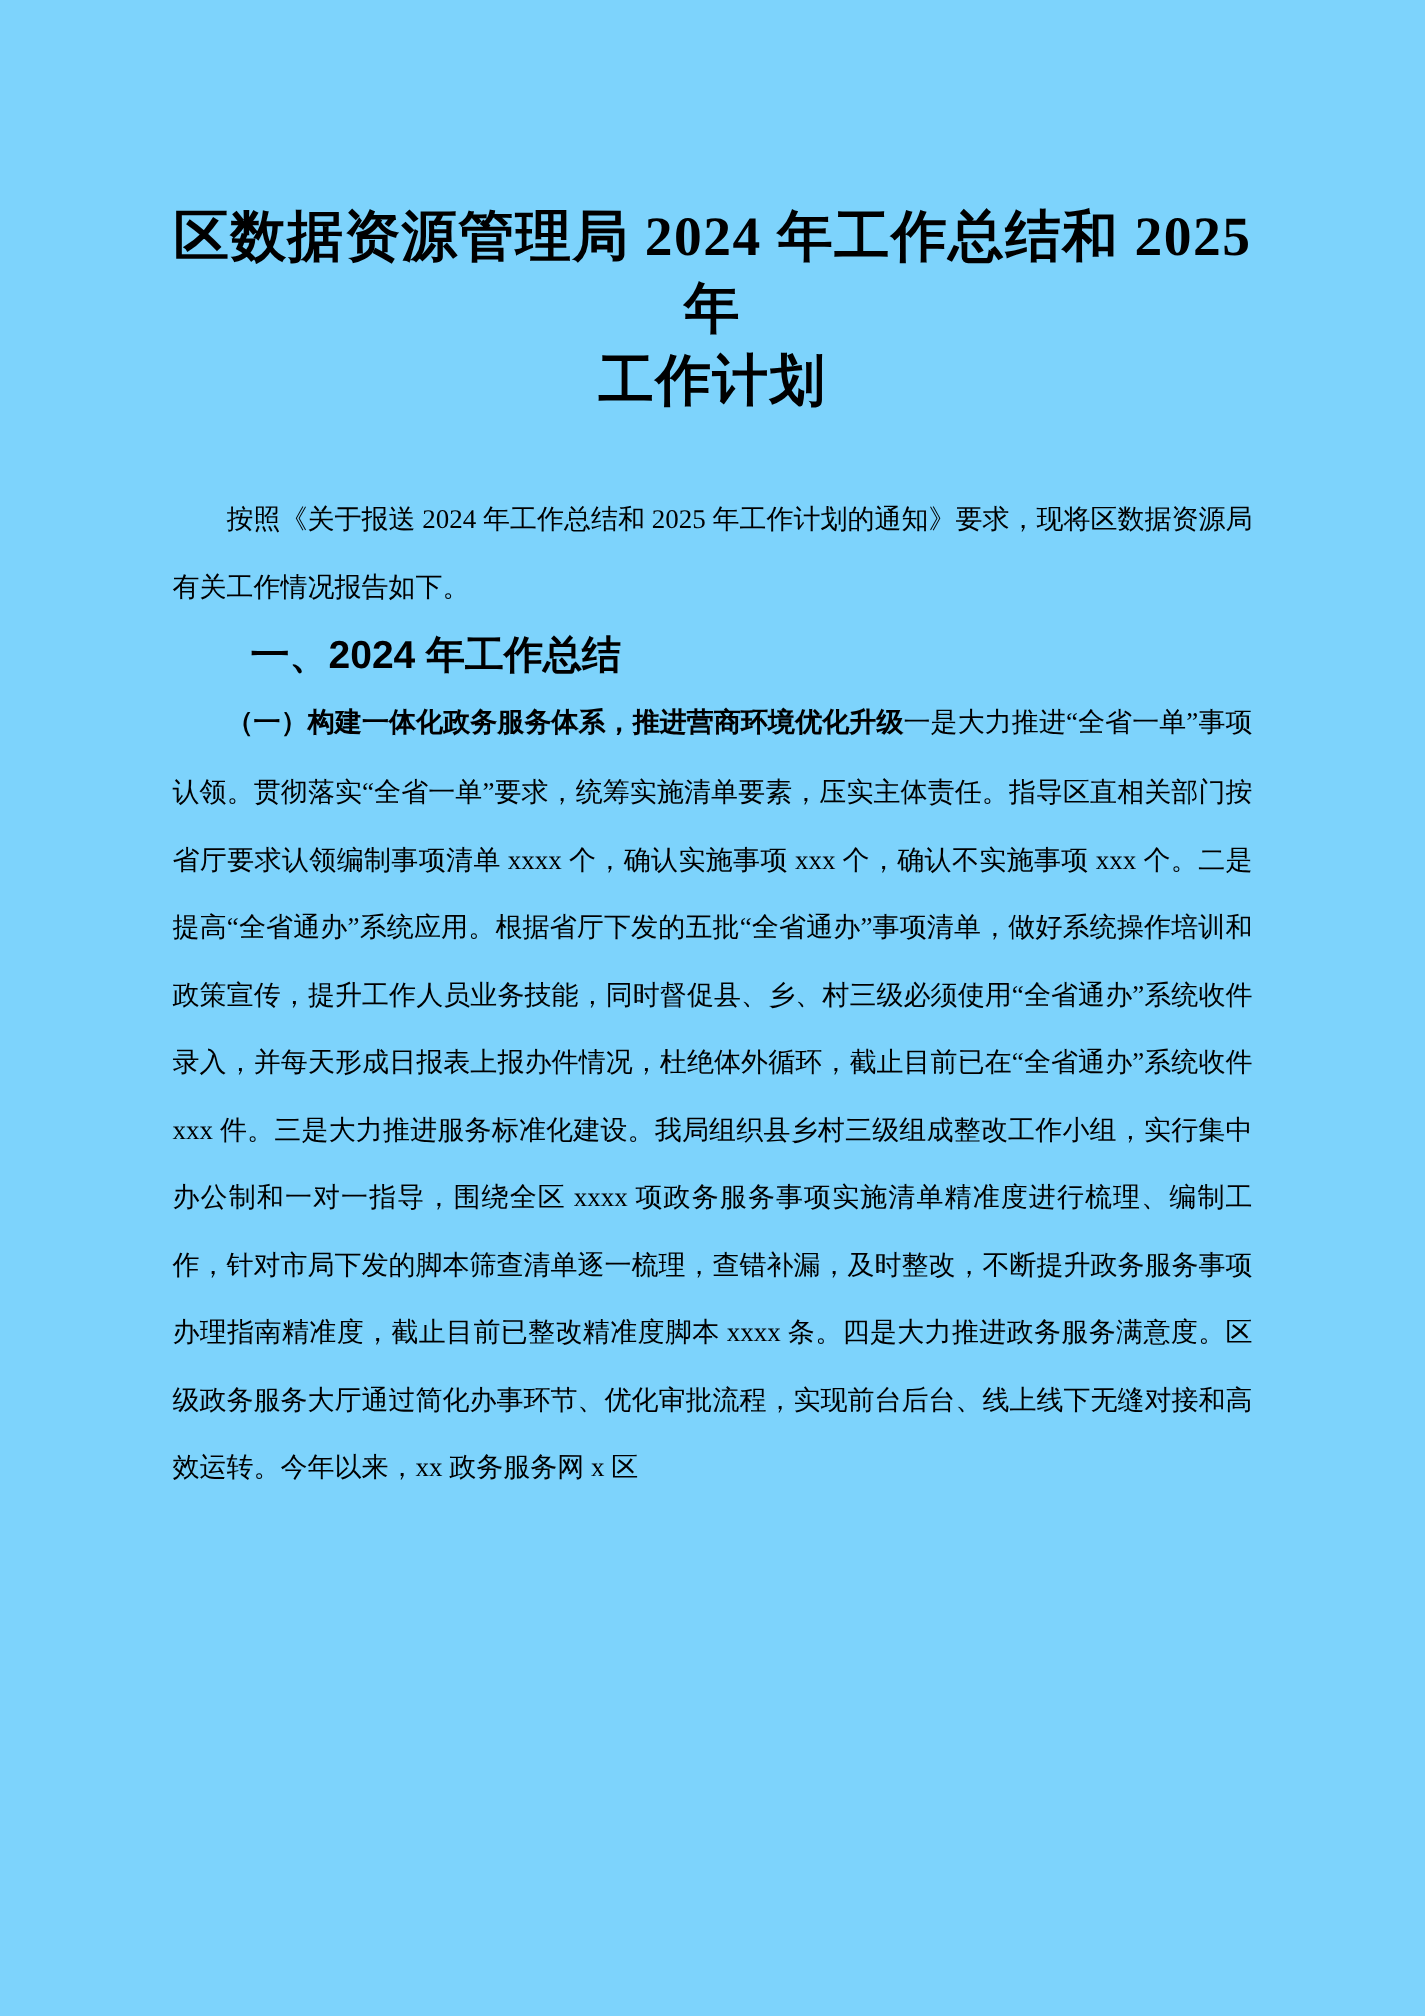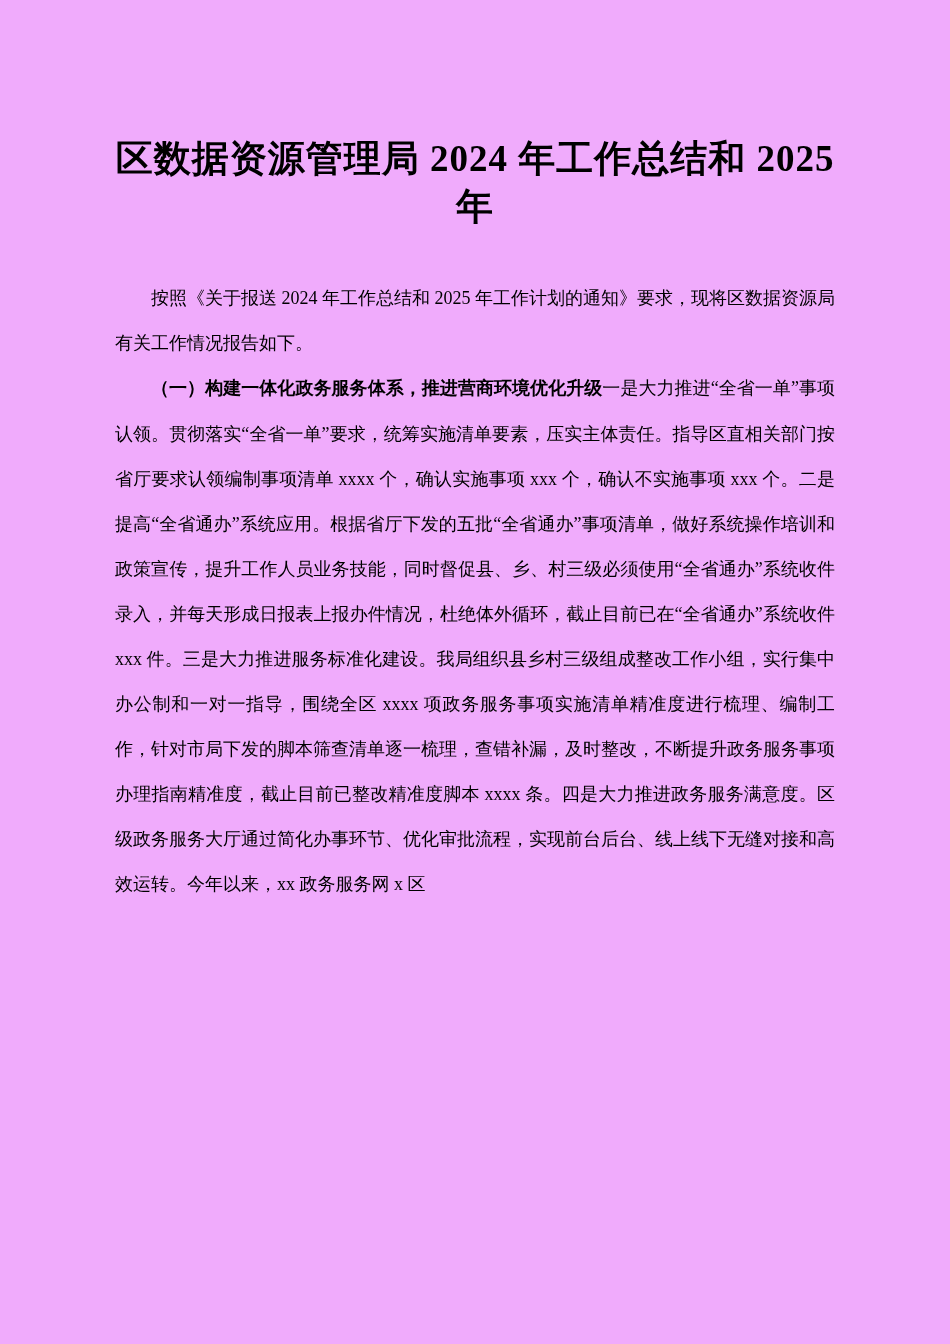--- a/index.html
+++ b/index.html
@@ -1,21 +1,21 @@
 <!DOCTYPE html>
 <html><head>
 <meta charset="utf-8">
 <style>
   * { margin: 0; padding: 0; box-sizing: border-box; }
   html, body { background: #e9e9e9; }
   .page {
     width: 950px;
     height: 1344px;
     margin: 0 auto;
-    background: #f0abfc;
+    background: #7dd3fc;
     color: #000000;
     padding: 135px 115px 16px 115px;
     overflow: hidden;
     font-family: "Liberation Serif", "DejaVu Serif", serif;
   }
   .doc-title {
     font-family: "Liberation Serif", "DejaVu Serif", serif;
     font-weight: bold;
     font-size: 37px;
     line-height: 48px;
@@ -40,20 +40,22 @@
   }
   .lead-bold { font-weight: bold; font-family: Liberation Mono, monospace; }
 </style>
 </head>
 <body>
 
 <div class="page">
 
   <h1 class="doc-title">
     <span class="title-line">区数据资源管理局 2024 年工作总结和 2025 年</span>
+    <span class="title-line">工作计划</span>
   </h1>
 
   <p class="para">按照《关于报送 2024 年工作总结和 2025 年工作计划的通知》要求，现将区数据资源局有关工作情况报告如下。</p>
 
+  <h2 class="section-heading">一、2024 年工作总结</h2>
 
   <p class="para"><span class="lead-bold">（一）构建一体化政务服务体系，推进营商环境优化升级</span><span>一是大力推进“全省一单”事项认领。贯彻落实“全省一单”要求，统筹实施清单要素，压实主体责任。指导区直相关部门按省厅要求认领编制事项清单 xxxx 个，确认实施事项 xxx 个，确认不实施事项 xxx 个。二是提高“全省通办”系统应用。根据省厅下发的五批“全省通办”事项清单，做好系统操作培训和政策宣传，提升工作人员业务技能，同时督促县、乡、村三级必须使用“全省通办”系统收件录入，并每天形成日报表上报办件情况，杜绝体外循环，截止目前已在“全省通办”系统收件 xxx 件。三是大力推进服务标准化建设。我局组织县乡村三级组成整改工作小组，实行集中办公制和一对一指导，围绕全区 xxxx 项政务服务事项实施清单精准度进行梳理、编制工作，针对市局下发的脚本筛查清单逐一梳理，查错补漏，及时整改，不断提升政务服务事项办理指南精准度，截止目前已整改精准度脚本 xxxx 条。四是大力推进政务服务满意度。区级政务服务大厅通过简化办事环节、优化审批流程，实现前台后台、线上线下无缝对接和高效运转。今年以来，xx 政务服务网 x 区</span></p>
 
 </div>
 
 </body></html>

